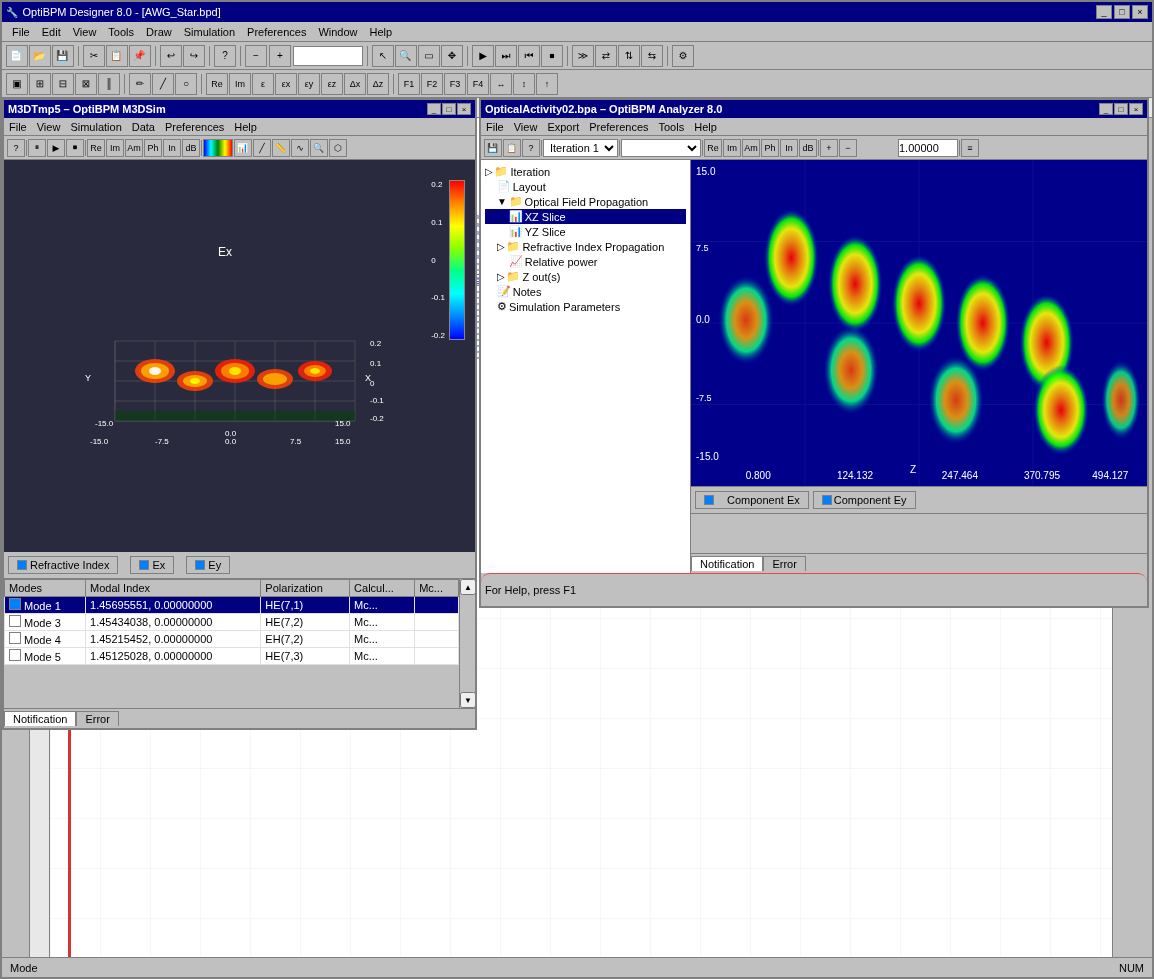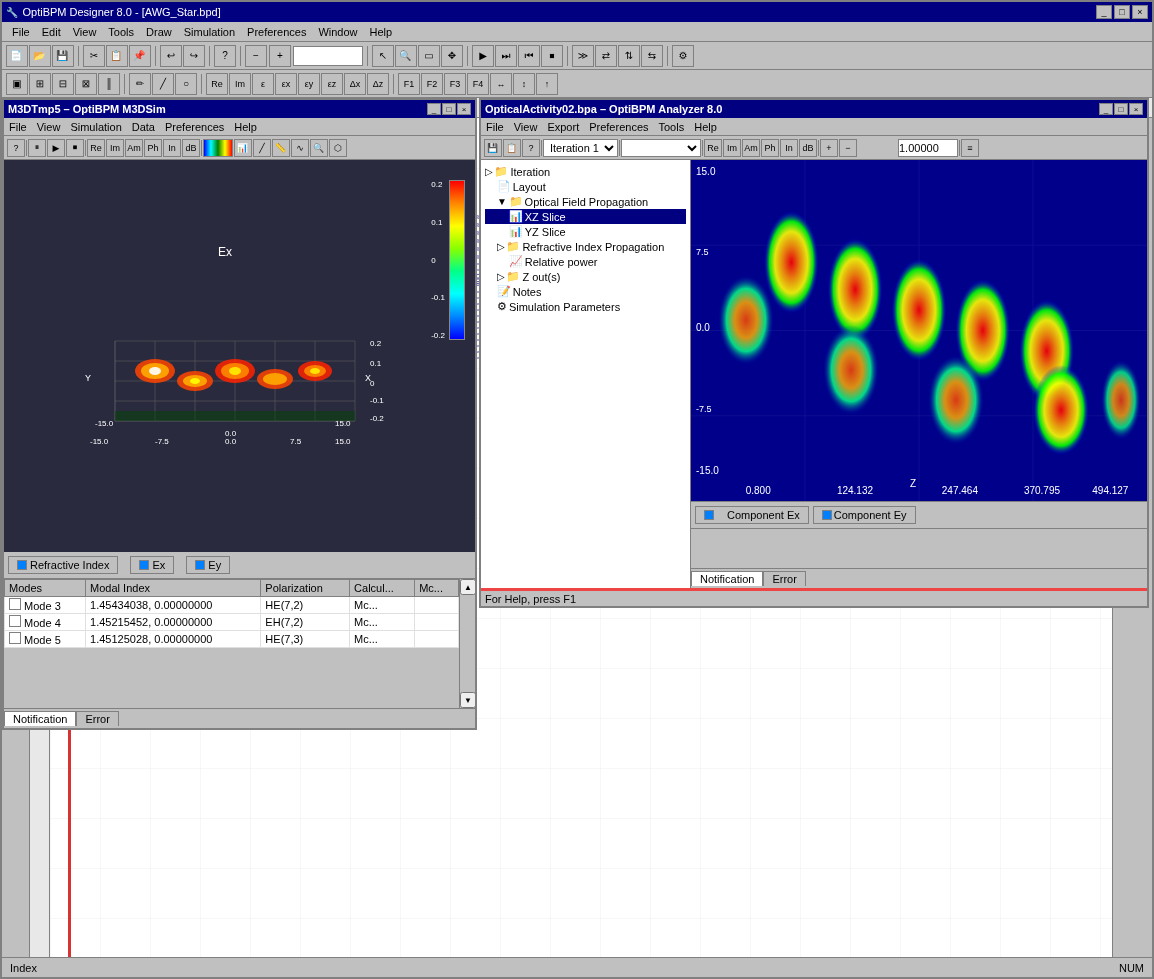--- a/index.html
+++ b/index.html
@@ -487,20 +487,27 @@
               <thead>
                 <tr>
                   <th>Modes</th>
                   <th>Modal Index</th>
                   <th>Polarization</th>
                   <th>Calcul...</th>
                   <th>Mc...</th>
                 </tr>
               </thead>
               <tbody>
+                <tr class="mode-row-selected">
+                  <td><span class="mode-indicator" style="background:#0080ff;"></span> Mode 1</td>
+                  <td>1.45695551, 0.00000000</td>
+                  <td>HE(7,1)</td>
+                  <td>Mc...</td>
+                  <td></td>
+                </tr>
                 <tr>
                   <td><span class="mode-indicator"></span> Mode 3</td>
                   <td>1.45434038, 0.00000000</td>
                   <td>HE(7,2)</td>
                   <td>Mc...</td>
                   <td></td>
                 </tr>
                 <tr>
                   <td><span class="mode-indicator"></span> Mode 4</td>
                   <td>1.45215452, 0.00000000</td>
@@ -709,26 +716,26 @@
 
           <div style="height:40px;background:#c0c0c0;border-top:1px solid #808080;"></div>
 
           <div class="notif-bar">
             <button class="notif-tab notif-tab-active">Notification</button>
             <button class="notif-tab">Error</button>
           </div>
         </div>
       </div>
 
-      <div style="height:18px;background:#c0c0c0;border-top:3px solid #ef4444;padding:0 4px;font-size:11px;display:flex;align-items:center;">
+      <div style="height:18px;background:#c0c0c0;border-top:1px solid #ef4444;padding:16px 4px;font-size:11px;display:flex;align-items:center;border-radius:9px;">
         <span>For Help, press F1</span>
       </div>
     </div>
 
   </div>
 
   <div class="status-bar">
-    <span>Index</span>
+    <span>Mode</span>
     <span style="flex:1;"></span>
     <span>NUM</span>
   </div>
 
 </div>
 
 </body></html>

